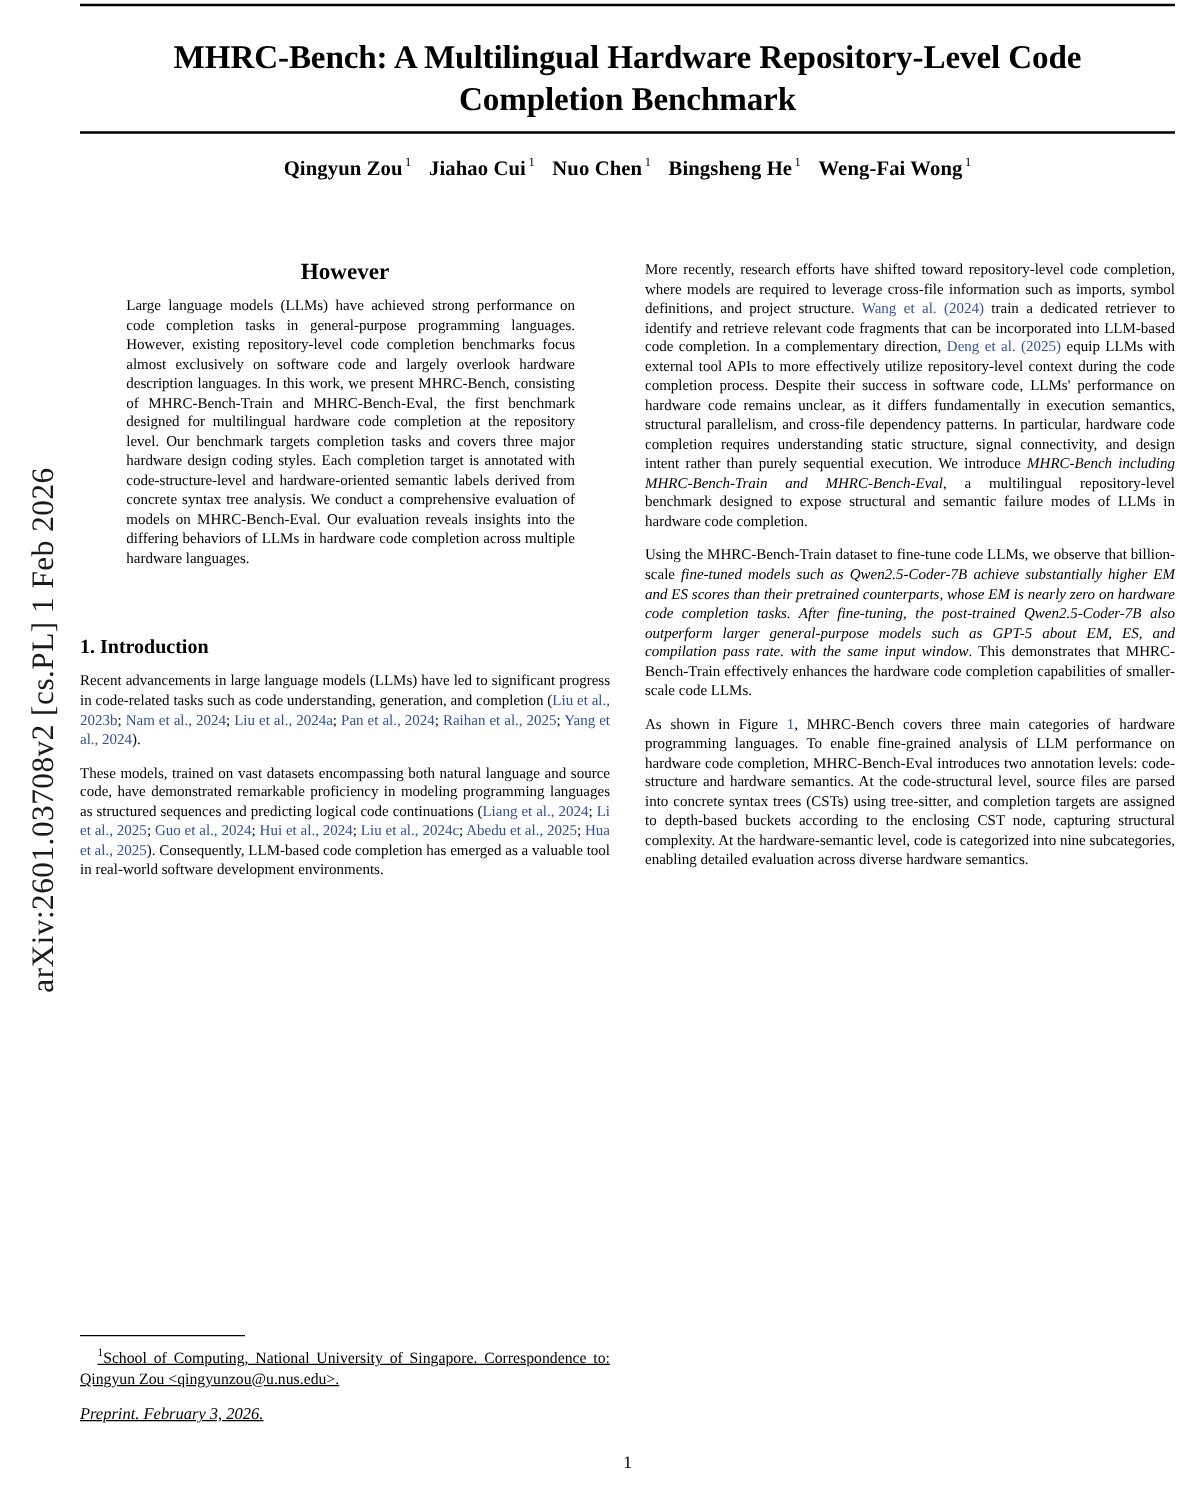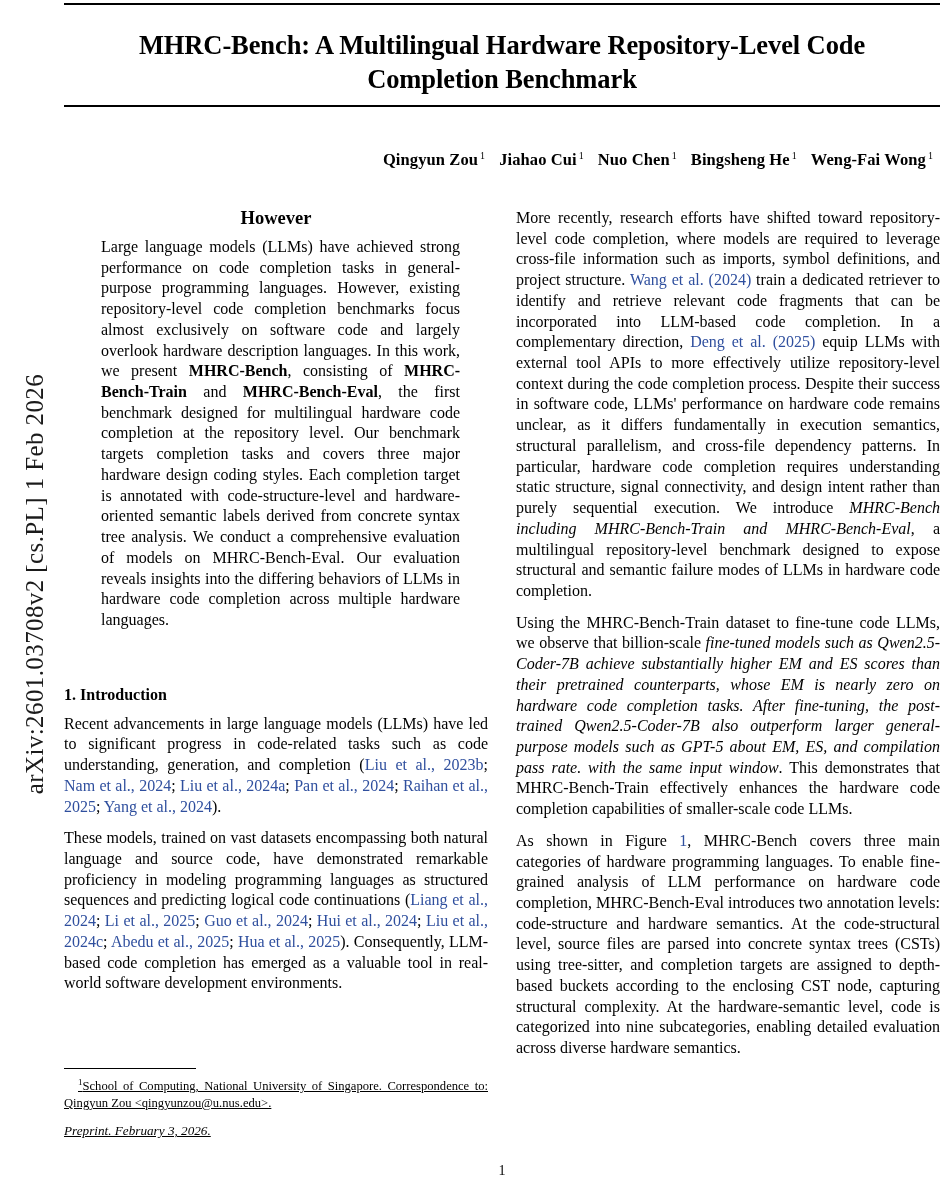--- a/index.html
+++ b/index.html
@@ -63,22 +63,22 @@
   #title {
     font-size: 26.5px;
     font-weight: bold;
     line-height: 1.28;
     text-align: center;
     margin: 24px 22px 0 22px;
     letter-spacing: -0.1px;
   }
 
   #authors {
-    margin-top: 43px;
-    text-align: right;
+    margin-top: 18px;
+    text-align: center;
     font-size: 16.5px;
     font-weight: bold;
     letter-spacing: 0.1px;
   }
   #authors .author {
     white-space: nowrap;
     margin: 0 7px;
   }
   #authors sup {
     font-weight: normal;
@@ -108,38 +108,38 @@
     font-size: 18.5px;
     font-weight: bold;
     margin: 0 0 8px 0;
   }
 
   .abstract-body {
     margin: 0 28px 0 37px;
   }
 
   p.para {
-    font-size: 16px;
+    font-size: 12px;
     line-height: 1.295;
     text-align: justify;
     text-justify: inter-word;
     margin: 0 0 11px 0;
     hyphens: none;
   }
   p.para.tight { margin-bottom: 0; }
 
   .section-heading {
     font-size: 16px;
     font-weight: bold;
     margin: 0 0 10px 0;
   }
 
   .spacer-intro { height: 55px; }
 
-  b, .b { font-weight: bold; }
+  b, .b { font-weight: normal; }
   i, .i { font-style: italic; }
   .cite { color: #2f4f9e; }
 
   
   #footnote-wrap {
     position: absolute;
     left: 0;
     top: 1068px;
     width: 424px;
     text-decoration: underline;

